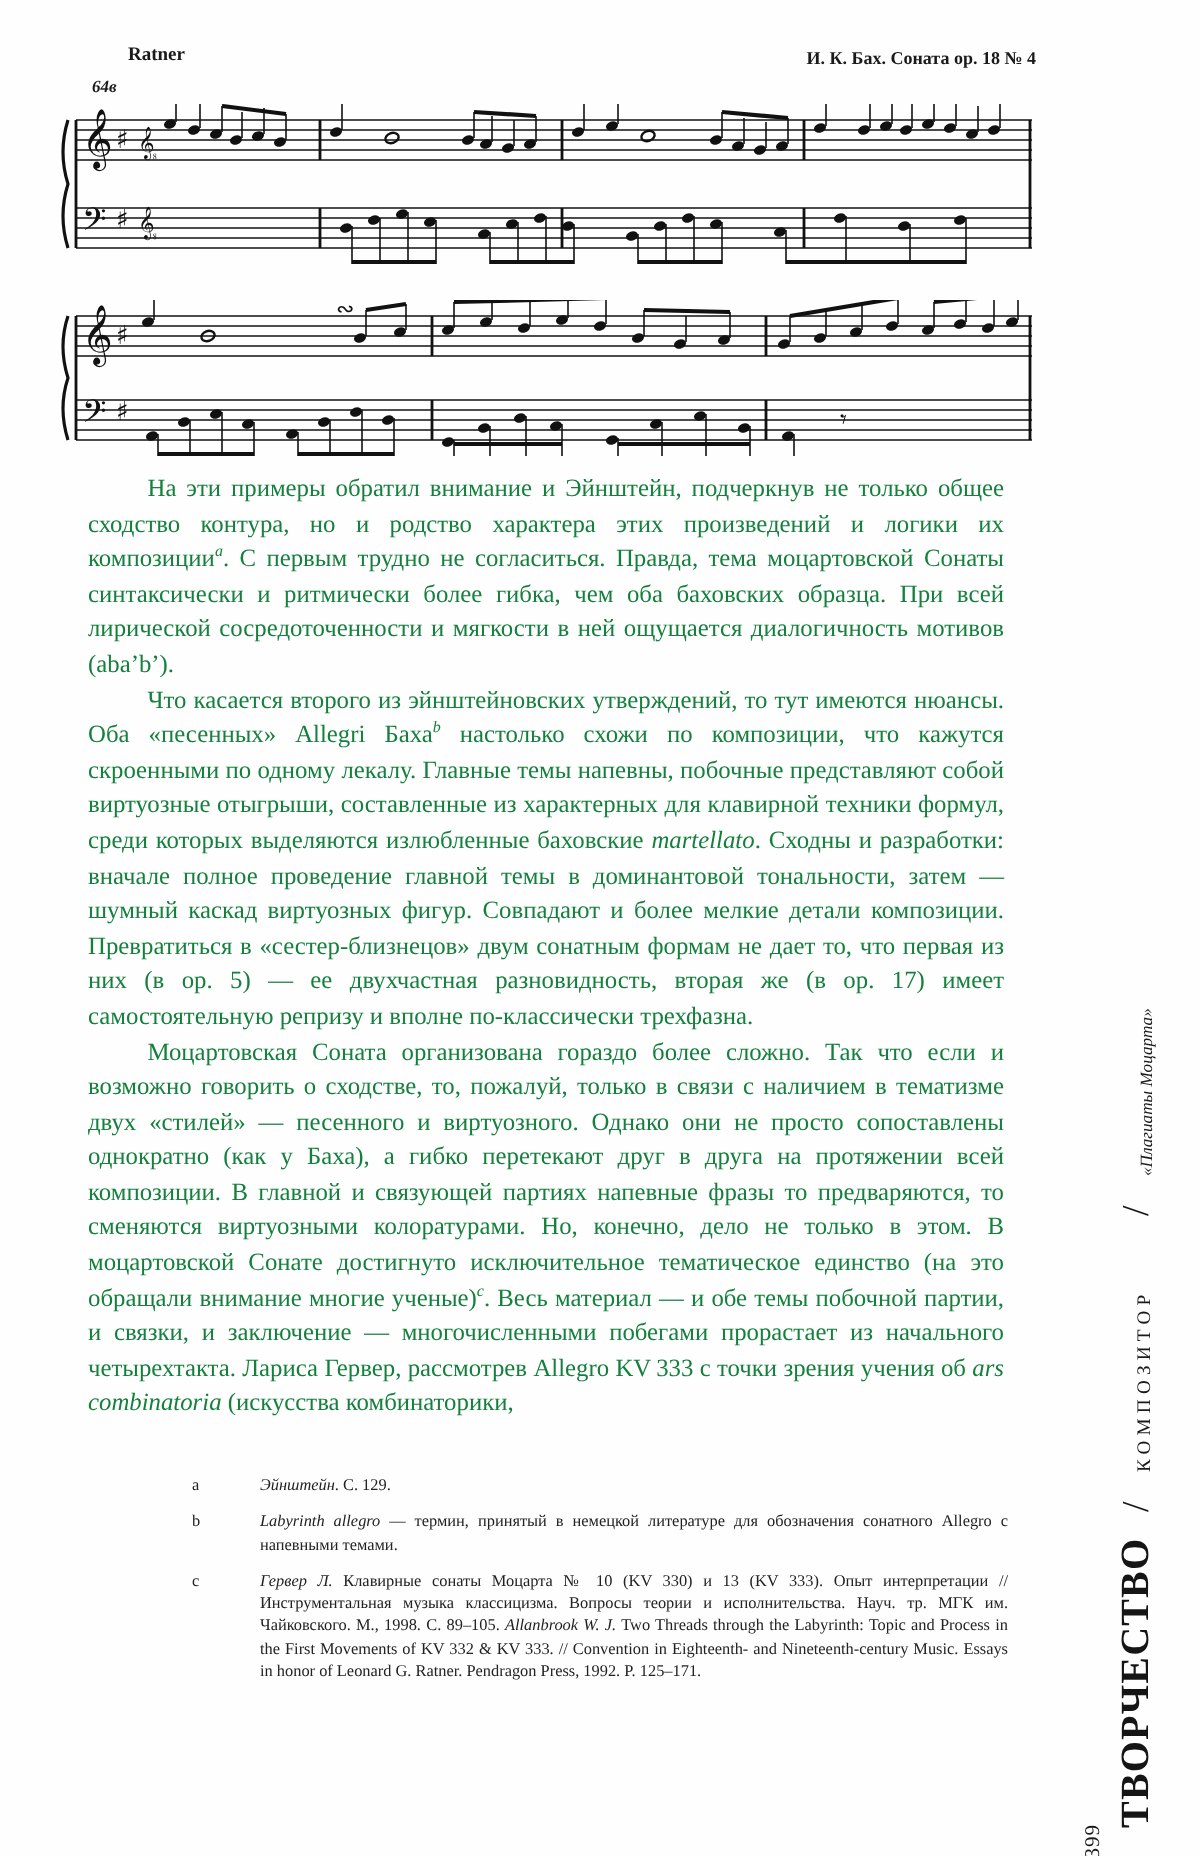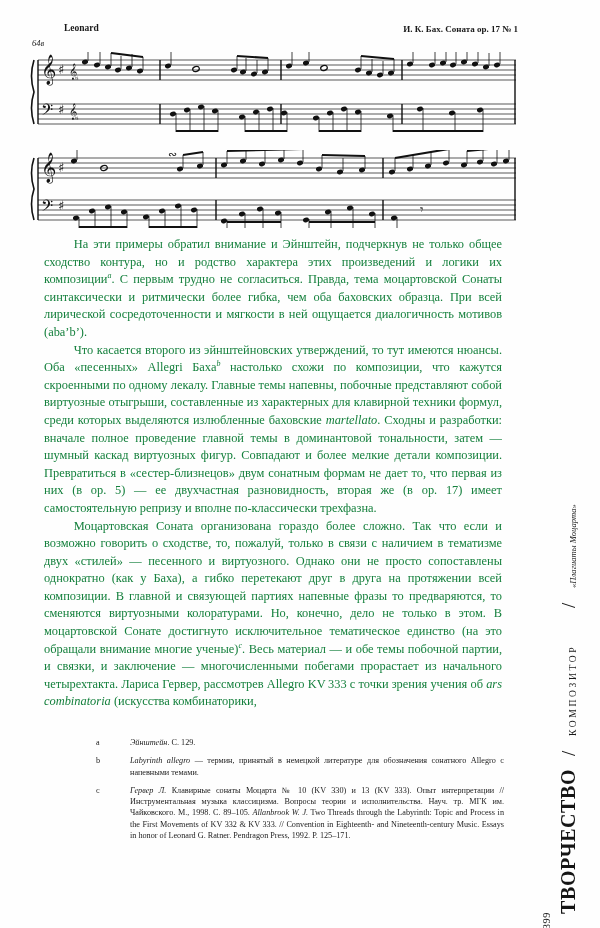--- a/index.html
+++ b/index.html
@@ -34,24 +34,24 @@
   }
   .music-header {
     position: absolute;
     top: 0;
     left: 0;
     right: 0;
     height: 18px;
   }
   .example-number {
     position: absolute;
-    left: 4px;
+    left: 18px;
     top: 16px;
     font-size: 8.5px;
-    font-weight: normal;
+    font-weight: bold;
     font-family: "Liberation Serif", serif;
   }
   .example-number i { font-style: italic; }
   .tempo-mark {
     position: absolute;
     left: 36px;
     top: 1px;
     font-size: 9.5px;
     font-weight: bold;
     font-family: "Liberation Serif", serif;
@@ -198,22 +198,22 @@
 </style>
 </head>
 <body>
 
 <div id="page">
 
   <div id="music-example">
 
     <div class="music-header">
       <span class="example-number"><i>64в</i></span>
-      <span class="tempo-mark">Leonard</span>
-      <span class="work-title">И. К. Бах. Соната ор. 17 № 1</span>
+      <span class="tempo-mark">Ratner</span>
+      <span class="work-title">И. К. Бах. Соната ор. 18 № 4</span>
     </div>
 
     <div class="system" id="system-1">
       <svg class="staff-svg" width="490" height="80" viewBox="0 0 490 80">
         <g stroke="#111" stroke-width="0.7">
           <line x1="10" y1="8" x2="488" y2="8"></line>
           <line x1="10" y1="13" x2="488" y2="13"></line>
           <line x1="10" y1="18" x2="488" y2="18"></line>
           <line x1="10" y1="23" x2="488" y2="23"></line>
           <line x1="10" y1="28" x2="488" y2="28"></line>

